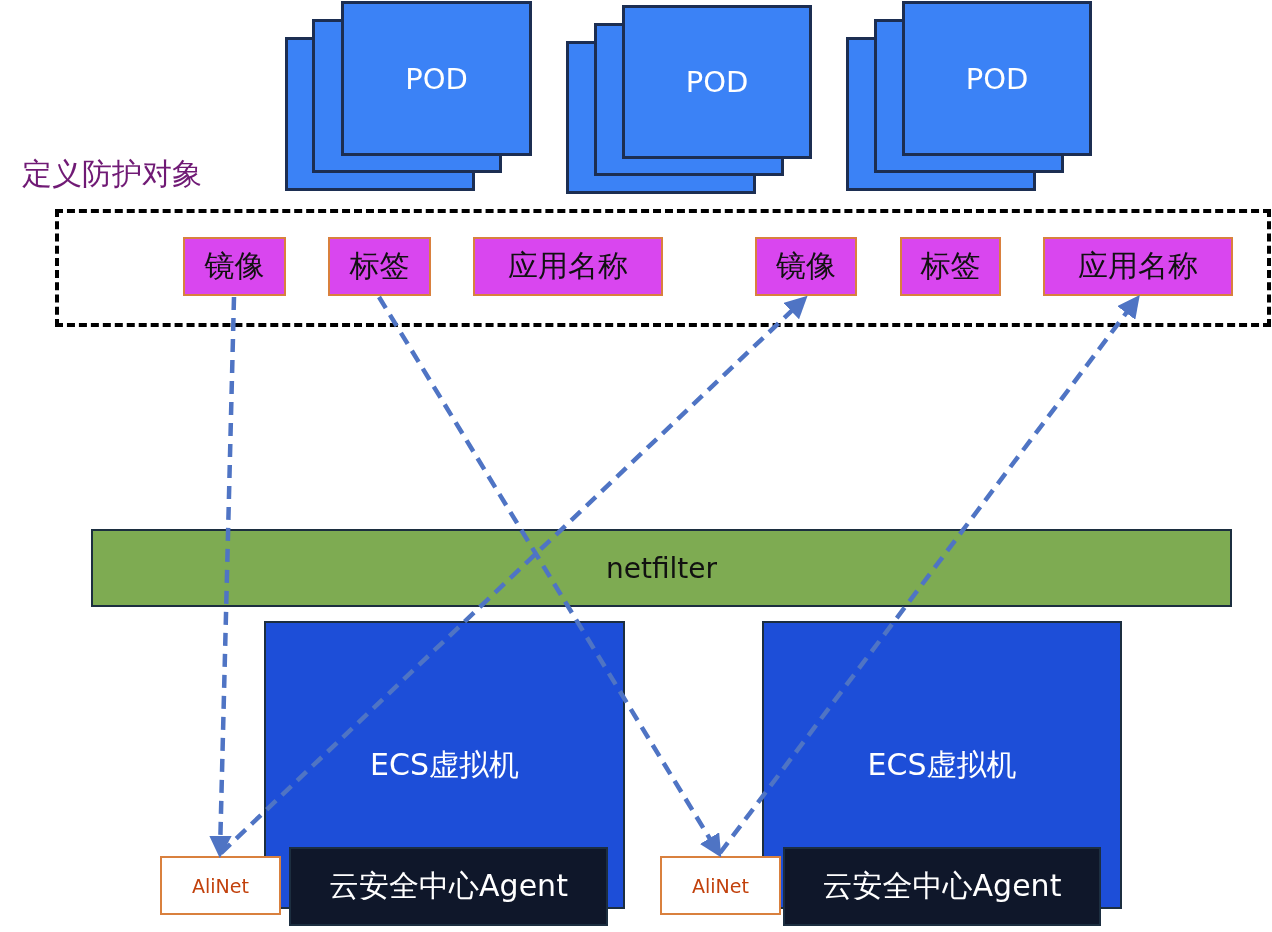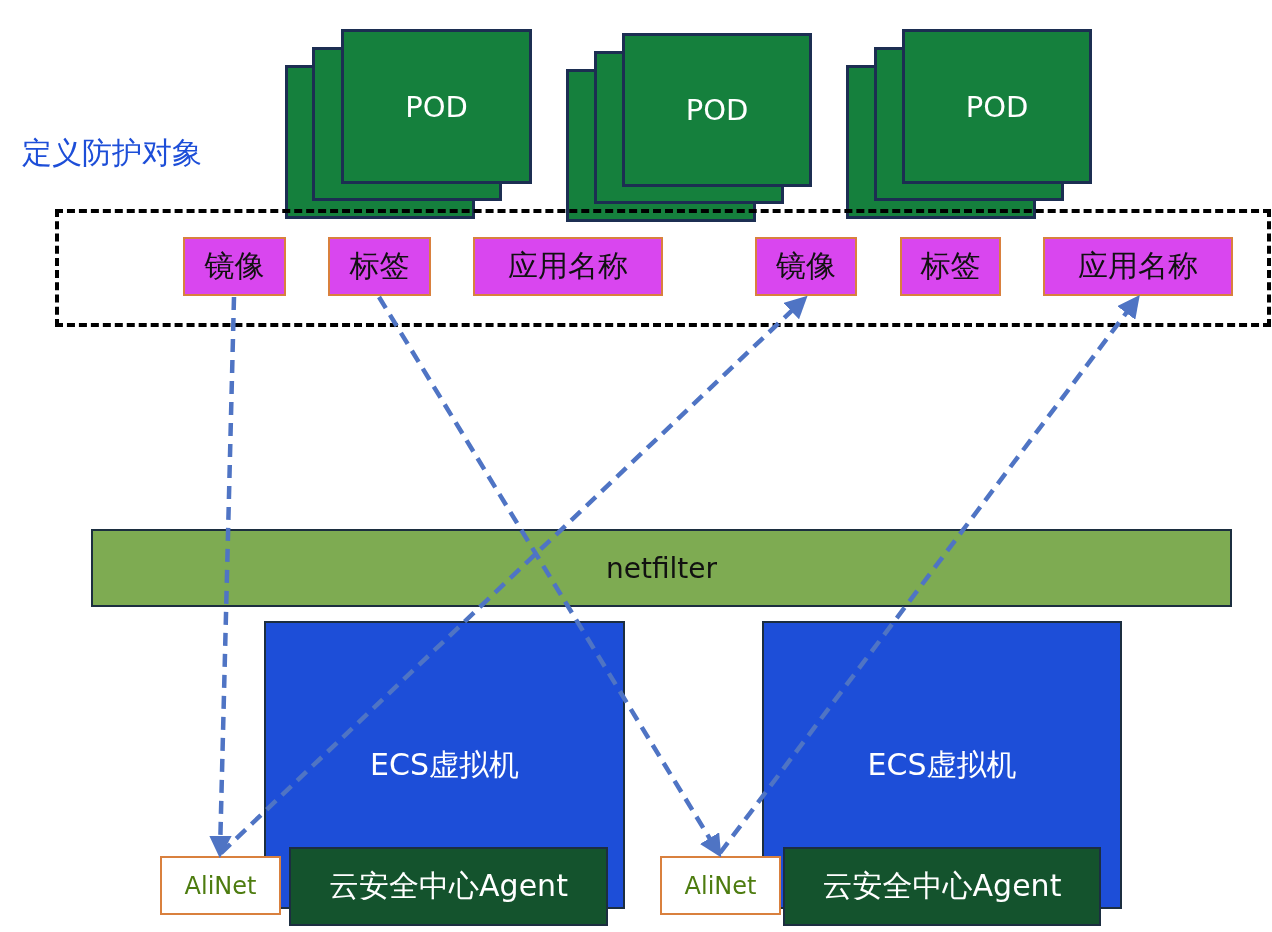--- a/index.html
+++ b/index.html
@@ -1,32 +1,32 @@
 <!DOCTYPE html>
 <html><head>
 <meta charset="utf-8">
 <style>
   html, body { margin: 0; padding: 0; background: #ffffff; }
   body { width: 1272px; height: 932px; position: relative; overflow: hidden;
          font-family: "DejaVu Sans", "Liberation Sans", sans-serif; }
   .abs { position: absolute; box-sizing: border-box; }
-  .pod { background: #15803d; border: 3px solid #1c2e52; margin-top: 28px; }
+  .pod { background: #3b82f6; border: 3px solid #1c2e52; }
   .pod-label { color: #ffffff; font-size: 29px; display: flex; align-items: center; justify-content: center; }
-  .title { left: 22px; top: 133px; font-size: 30px; color: #1d4ed8; white-space: nowrap; }
+  .title { left: 22px; top: 154px; font-size: 30px; color: #701a75; white-space: nowrap; }
   .dashbox { left: 55px; top: 209px; width: 1216px; height: 118px; border: 4px dashed #000; }
   .tag { background: #d946ef; border: 2px solid #d9803e; color: #111; font-size: 30px;
          display: flex; align-items: center; justify-content: center; white-space: nowrap; }
   .netfilter { left: 91px; top: 529px; width: 1141px; height: 78px; background: #7eab52;
                border: 2px solid #1c2e40; color: #111; font-size: 28px;
                display: flex; align-items: center; justify-content: center; }
   .ecs { background: #1d4ed8; border: 2px solid #1c2e40; color: #fff; font-size: 30px;
          display: flex; align-items: center; justify-content: center; }
-  .alinet { background: #fff; border: 2px solid #d9803e; color: #4d7c0f; font-size: 24px;
+  .alinet { background: #fff; border: 2px solid #d9803e; color: #c2410c; font-size: 19px;
             display: flex; align-items: center; justify-content: center; }
-  .agent { background: #14532d; border: 2px solid #1c2e40; color: #fff; font-size: 30px;
+  .agent { background: #0f172a; border: 2px solid #1c2e40; color: #fff; font-size: 30px;
            display: flex; align-items: center; justify-content: center; white-space: nowrap; text-align: center; }
   svg.arrows { position: absolute; left: 0; top: 0; }
 </style>
 </head>
 <body>
 
 <div class="abs title">定义防护对象</div>
 
 <div>
   <div class="abs pod" style="left:285px;top:37px;width:190px;height:154px;"></div>

